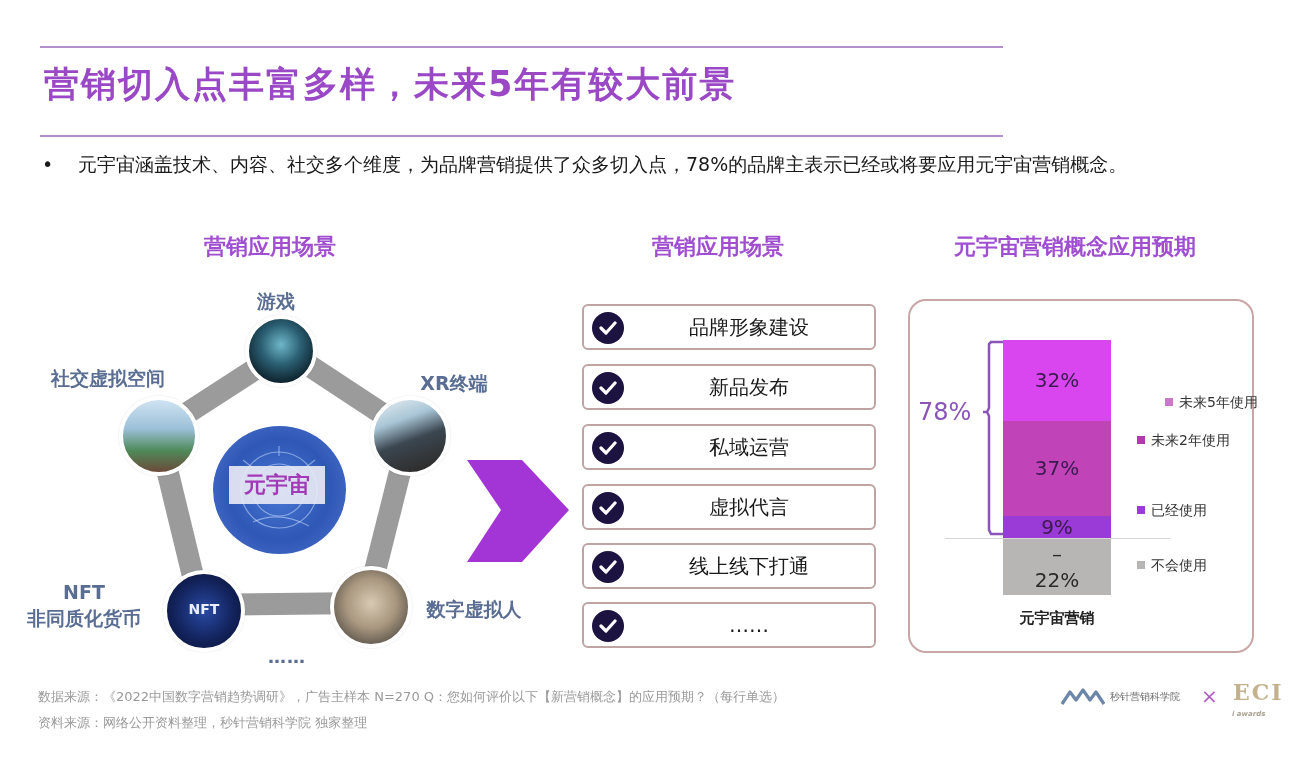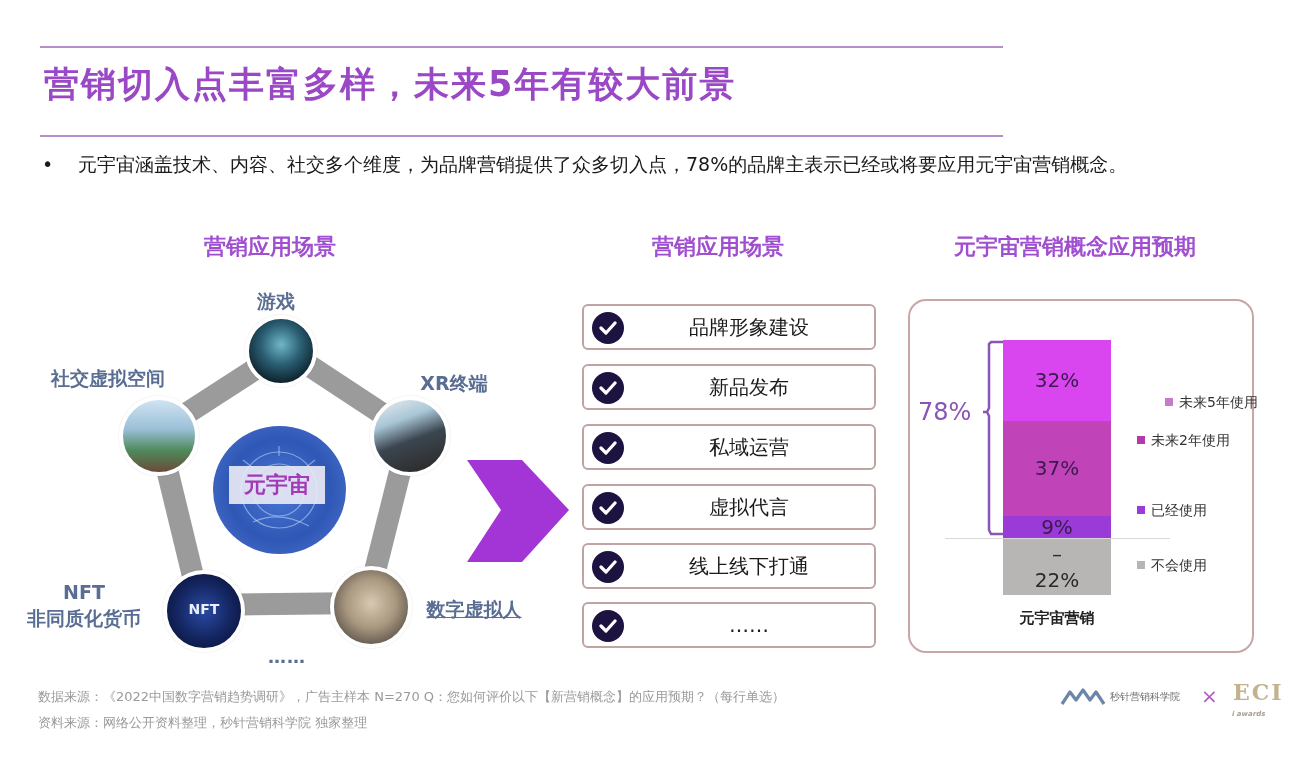--- a/index.html
+++ b/index.html
@@ -131,21 +131,21 @@
 
 <div class="node-label" style="left:14px; top:579px; width:140px; line-height:26px;">
   <div>NFT</div>
   <div>非同质化货币</div>
 </div>
 <div class="node-circle" style="left:163px; top:570px; width:74px; height:74px; background: radial-gradient(circle at 50% 50%, #2a4aa3 0%, #13245e 55%, #070d2a 100%);">
   <span style="position:absolute; left:0; right:0; top:27px; text-align:center; font-size:14px; font-weight:bold; color:#e9efff;">NFT</span>
 </div>
 
 <div class="node-circle" style="left:330px; top:566px; width:74px; height:74px; background: radial-gradient(circle at 50% 45%, #d8c9b2 0%, #a9977f 45%, #5c554c 80%, #3a3631 100%);"></div>
-<div class="node-label" style="left:414px; top:597px; width:120px;text-decoration:underline;">数字虚拟人</div>
+<div class="node-label" style="left:414px; top:597px; width:120px;">数字虚拟人</div>
 
 <div class="dots">……</div>
 
 <svg class="big-arrow" width="105" height="120" viewBox="0 0 105 120">
   <polygon points="0,10 55,10 102,60 55,112 0,112 34,60" fill="#a335d6" transform="translate(2,0)"></polygon>
 </svg>
 
 <div class="section-title" style="left:618px; top:233px; width:200px;">营销应用场景</div>
 
 <div class="scenario" style="top:304px;">

